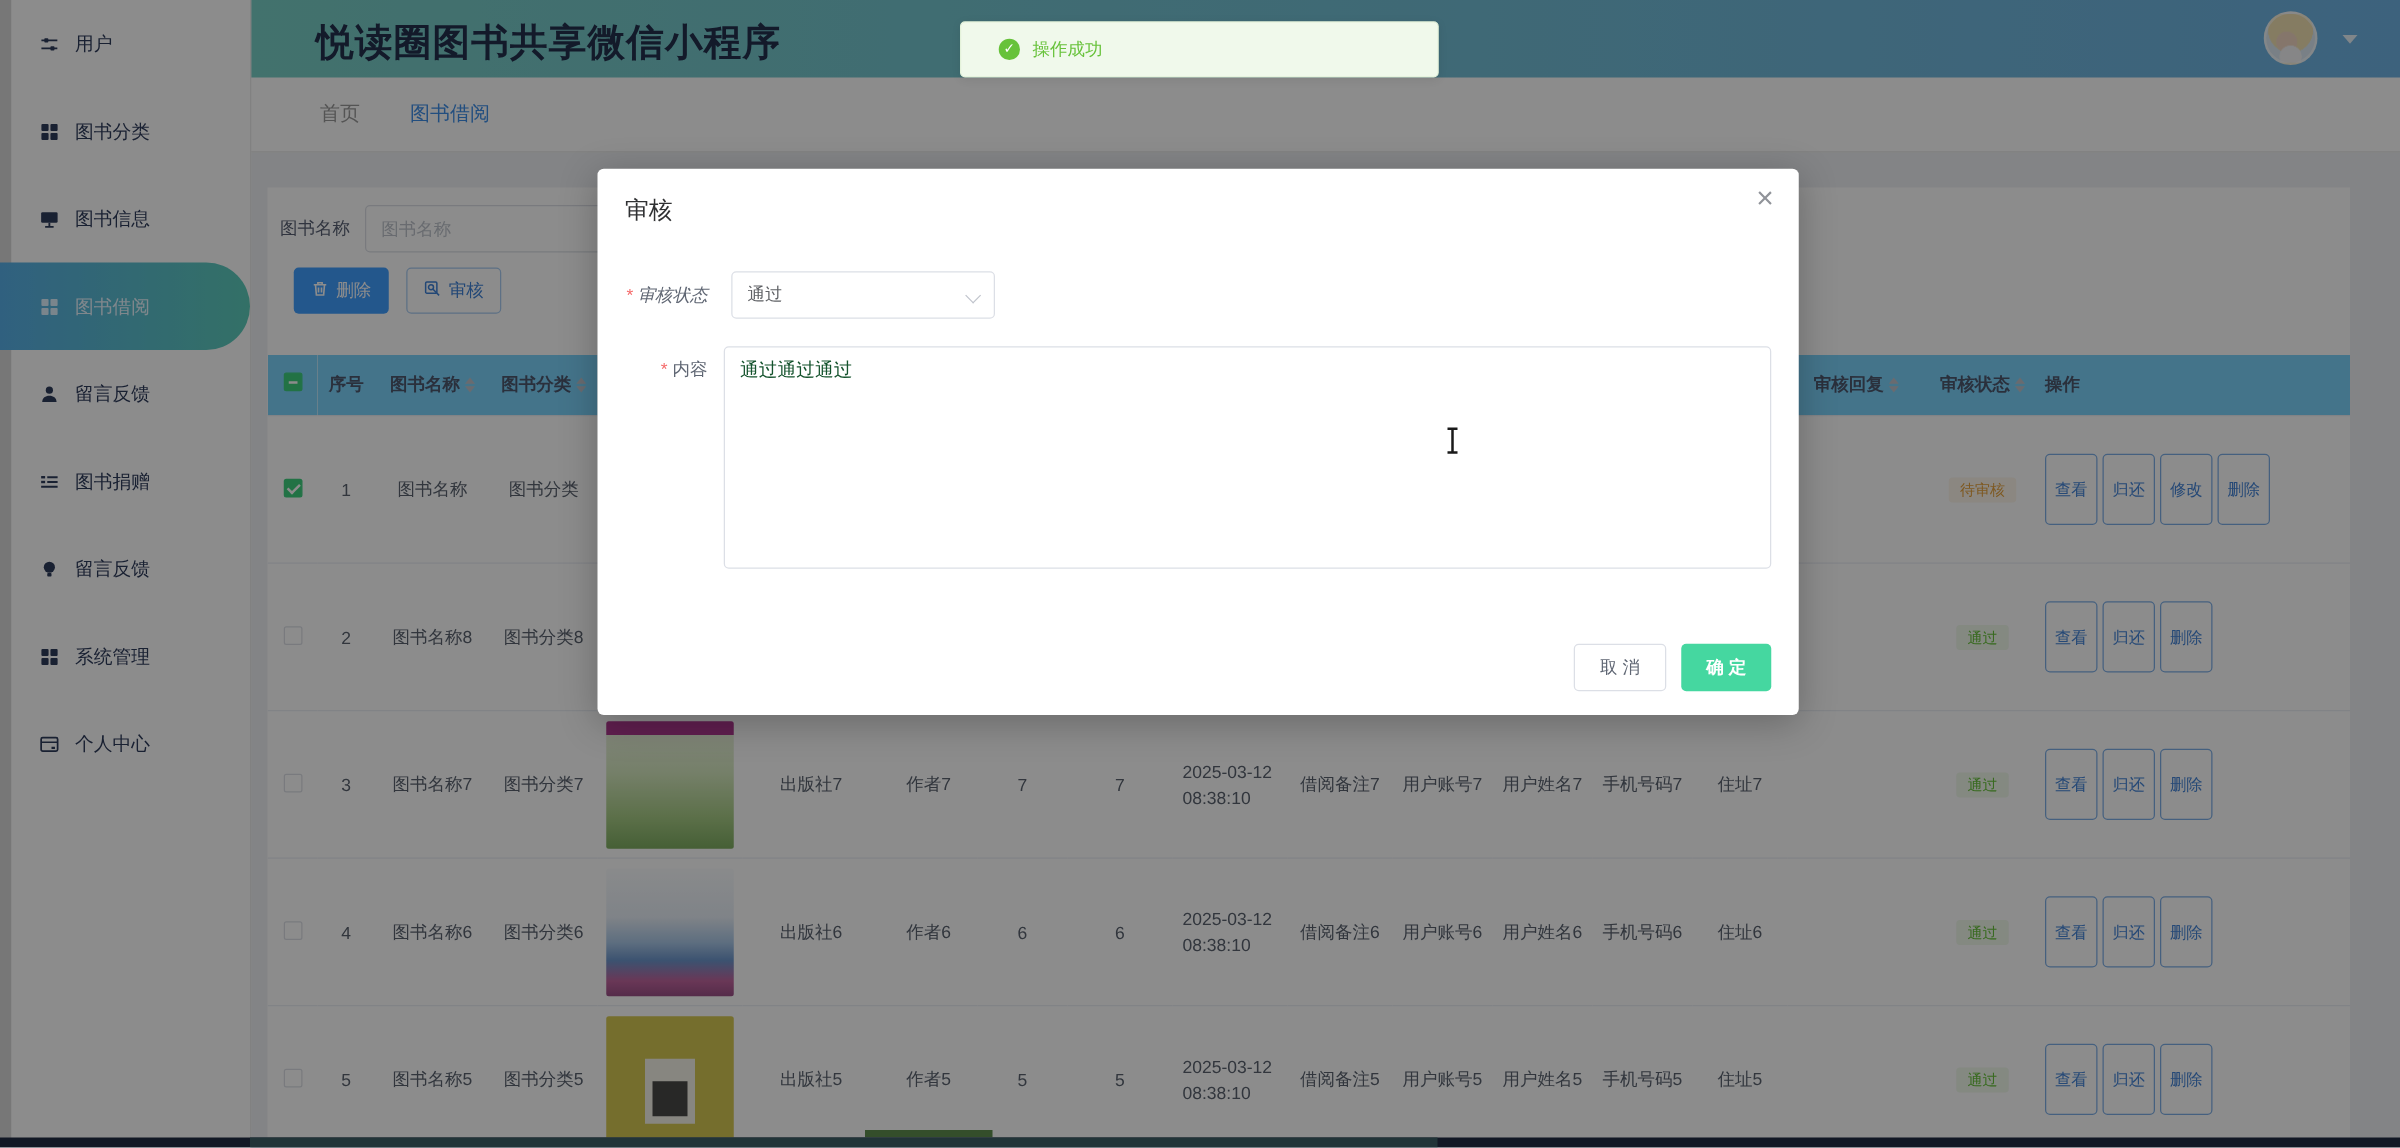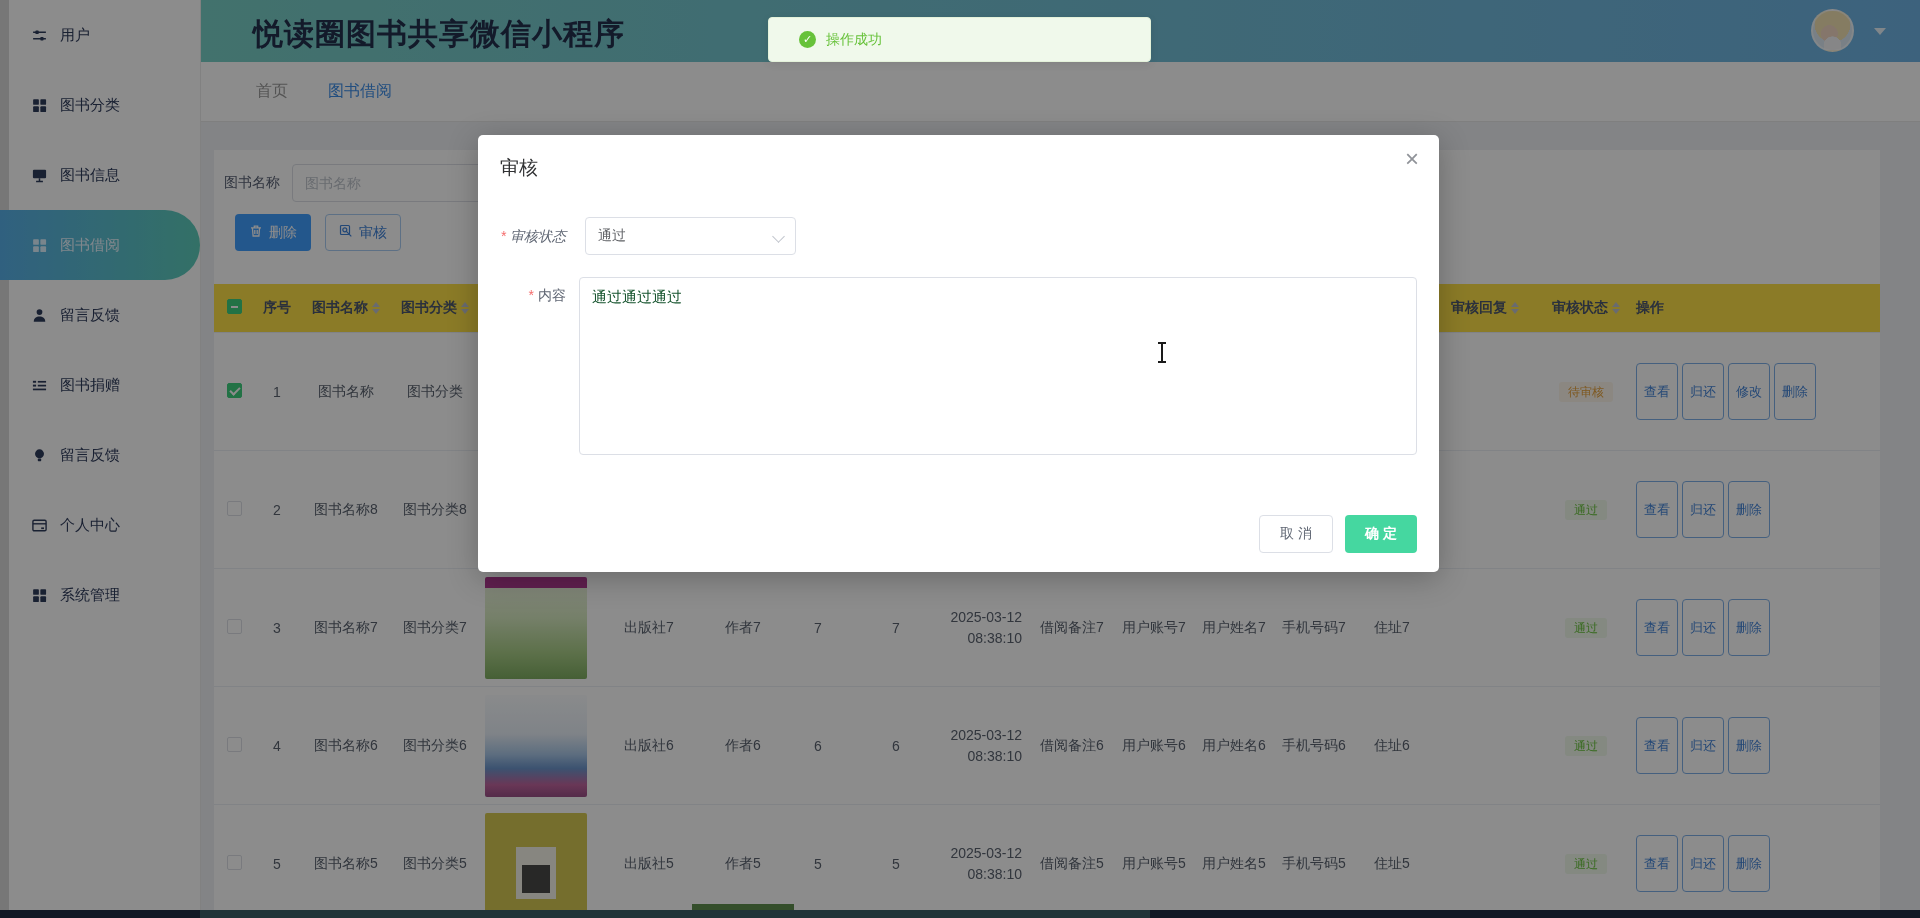--- a/index.html
+++ b/index.html
@@ -37,32 +37,32 @@
   .search-row{position:absolute;left:10px;top:14px;display:flex;align-items:center;}
   .search-label{font-size:14px;color:#5a6275;margin-right:12px;}
   .search-input{width:240px;height:38px;border:1px solid #dcdfe6;border-radius:4px;box-sizing:border-box;padding:0 12px;font-size:14px;color:#606266;outline:none;background:#fff;}
   .search-input::placeholder{color:#bfc4cc;}
   .btn-row{position:absolute;left:21px;top:64px;display:flex;align-items:center;gap:14px;}
   .btn-delete{height:37px;padding:0 14px;background:#409eff;color:#fff;border:none;border-radius:4px;font-size:14px;display:inline-flex;align-items:center;gap:6px;cursor:pointer;}
   .btn-review{height:37px;padding:0 13px;background:#fff;color:#3f82d8;border:1px solid #a9ccf2;border-radius:4px;font-size:14px;display:inline-flex;align-items:center;gap:6px;cursor:pointer;}
 
   
   table{border-collapse:collapse;table-layout:fixed;position:absolute;left:0;top:134px;width:1666px;font-size:14px;color:#5b6370;}
-  th{height:46px;background:#fde047;font-weight:700;color:#4e586e;font-size:14px;border-bottom:1px solid #ebeef5;text-align:center;white-space:nowrap;overflow:hidden;font-family:Liberation Mono, monospace;}
+  th{height:46px;background:#7dd3fc;font-weight:700;color:#4e586e;font-size:14px;border-bottom:1px solid #ebeef5;text-align:center;white-space:nowrap;overflow:hidden;font-family:Liberation Mono, monospace;}
   td{height:115px;border-bottom:1px solid #ebeef5;text-align:center;vertical-align:middle;overflow:hidden;}
   th.op,td.op{text-align:left;padding-left:4px;}
   .sorters{display:inline-block;vertical-align:middle;margin-left:4px;}
   .caret-up,.caret-down{display:block;width:0;height:0;border-left:4px solid transparent;border-right:4px solid transparent;cursor:pointer;}
   .caret-up{border-bottom:5px solid #c0c4cc;margin-bottom:2px;}
   .caret-down{border-top:5px solid #c0c4cc;}
   .ckbox{width:15px;height:15px;border:1px solid #dcdfe6;border-radius:2px;background:#fff;display:inline-block;position:relative;cursor:pointer;box-sizing:border-box;}
   .ckbox.checked,.ckbox.indet{background:#3fcf7f;border-color:#3fcf7f;}
   .ckbox.checked::after{content:"";position:absolute;left:4px;top:1px;width:4px;height:8px;border:solid #fff;border-width:0 2px 2px 0;transform:rotate(45deg);}
   .ckbox.indet::after{content:"";position:absolute;left:3px;top:6px;width:7px;height:2px;background:#fff;}
-  .datecell{width:76px;margin:13px auto;word-break:break-all;line-height:1.5;text-align:right;}
+  .datecell{width:76px;margin:13px auto;word-break:break-all;line-height:1.5;text-align:left;}
   .tag{display:inline-block;padding:4px 9px;border-radius:3px;font-size:12px;line-height:1;text-align:center;}
   .tag.success{color:#67c23a;background:#f0f9eb;}
   .tag.warning{color:#e6a23c;background:#fdf6ec;}
   .act-btn{display:inline-block;margin:0 4px 0 0;padding:21px 7px;border:1px solid #7fb0e8;border-radius:4px;color:#4585d8;font-size:13px;background:#fff;cursor:pointer;line-height:1;}
   .cover{width:102px;height:102px;margin:0 auto;border-radius:2px;}
   .cover-eu{background:linear-gradient(180deg,#b03a90 0%,#b03a90 11%,#e8f2da 11%,#d6e9c0 40%,#a8cc86 75%,#7fae62 100%);}
   .cover-shine{background:linear-gradient(180deg,#fafcfe 0%,#e8eff7 38%,#aac8e8 58%,#6d96cc 72%,#c0659e 88%,#9a4f86 100%);}
   .cover-yellow{background:#d6c952;position:relative;}
   .cover-yellow::after{content:"";position:absolute;left:31px;top:34px;width:40px;height:52px;background:#f6f4ea;box-shadow:inset 0 30px 0 -8px #f6f4ea,0 0 0 0 #000;}
   .cover-yellow::before{content:"";position:absolute;left:37px;top:52px;width:28px;height:28px;background:#4a4a48;z-index:1;}
@@ -169,38 +169,38 @@
           <span class="icon">
             <svg width="17" height="17" viewBox="0 0 16 16" fill="currentColor">
               <circle cx="8" cy="6.4" r="4.2"></circle>
               <rect x="6.4" y="10.8" width="3.2" height="2.6" rx="0.6"></rect>
             </svg>
           </span>
           <span>留言反馈</span>
         </div>
         <div class="side-item">
           <span class="icon">
-            <svg width="17" height="17" viewBox="0 0 16 16" fill="none" stroke="currentColor" stroke-width="1.3">
-              <rect x="1.8" y="3" width="12.4" height="10" rx="1.2"></rect>
-              <path d="M1.8 6.4 H14.2"></path>
-              <path d="M9.6 10.6 H12.2" stroke-width="1.6"></path>
-            </svg>
-          </span>
-          <span>个人中心</span>
-        </div>
-        <div class="side-item">
-          <span class="icon">
             <svg width="17" height="17" viewBox="0 0 16 16" fill="currentColor">
               <rect x="2" y="2" width="5.4" height="5.4" rx="0.8"></rect>
               <rect x="8.8" y="2" width="5.4" height="5.4" rx="0.8"></rect>
               <rect x="2" y="8.8" width="5.4" height="5.4" rx="0.8"></rect>
               <rect x="8.8" y="8.8" width="5.4" height="5.4" rx="0.8"></rect>
             </svg>
           </span>
           <span>系统管理</span>
+        </div>
+        <div class="side-item">
+          <span class="icon">
+            <svg width="17" height="17" viewBox="0 0 16 16" fill="none" stroke="currentColor" stroke-width="1.3">
+              <rect x="1.8" y="3" width="12.4" height="10" rx="1.2"></rect>
+              <path d="M1.8 6.4 H14.2"></path>
+              <path d="M9.6 10.6 H12.2" stroke-width="1.6"></path>
+            </svg>
+          </span>
+          <span>个人中心</span>
         </div>
       </div>
   </aside>
 
   <div class="main">
     <header class="topbar">
       <div class="app-title">悦读圈图书共享微信小程序</div>
       <div class="avatar"></div>
       <div class="avatar-caret"></div>
     </header>

